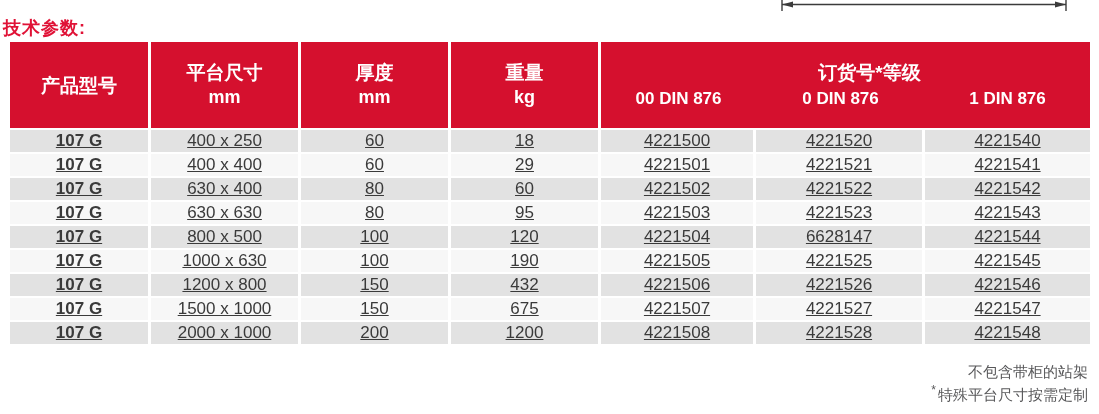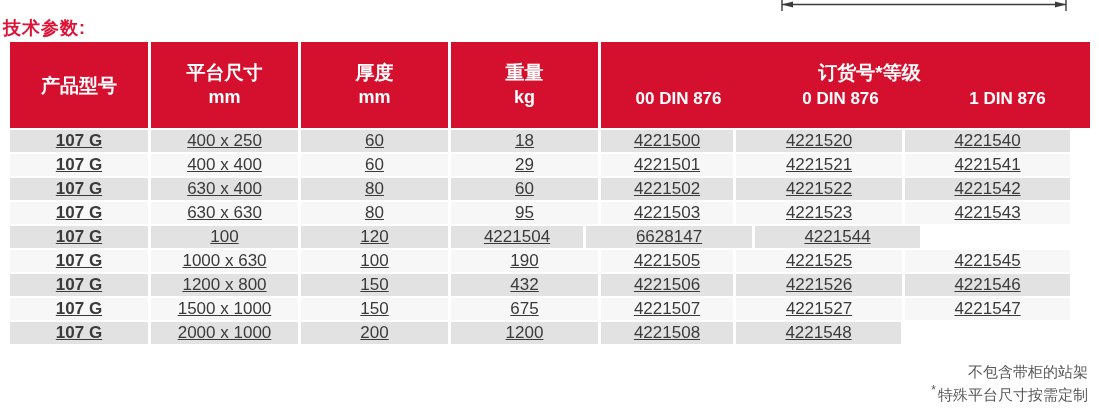--- a/index.html
+++ b/index.html
@@ -31,21 +31,21 @@
     display:flex;height:86px;margin-bottom:2px;
     background:var(--header-red);color:#fff;font-weight:bold;
   }
   .hcell{
     display:flex;flex-direction:column;align-items:center;justify-content:center;
     box-sizing:border-box;border-right:3px solid #fff;
     font-size:19px;line-height:25px;text-align:center;
   }
   .hcell .unit{font-size:18px;}
   .c0{width:141px}.c1{width:150px}.c2{width:150px}.c3{width:150px}
-  .cell.c4{width:135px}.cell.c5{width:169px}.cell.c6{width:165px}
+  .cell.c4{width:155px}.cell.c5{width:169px}.cell.c6{width:165px}
   .hcell.order{width:489px;border-right:none;}
   .order-title{font-size:19px;line-height:25px;text-align:center;width:100%;padding-left:48px;}
   .order-subs{display:flex;width:100%;font-size:17px;line-height:24px;margin-top:2px;}
   .order-subs span{display:block;text-align:center;}
   .os0{width:155px}.os1{width:169px}.os2{width:165px}
 
   .row{display:flex;height:22px;margin-bottom:2px;font-size:17px;color:var(--body-text);text-decoration:underline;}
   .row .cell{
     box-sizing:border-box;border-right:3px solid #fff;
     text-align:center;line-height:22px;overflow:hidden;
@@ -132,20 +132,21 @@
         <div class="cell c0">107 G</div>
         <div class="cell c1">630 x 630</div>
         <div class="cell c2">80</div>
         <div class="cell c3">95</div>
         <div class="cell c4">4221503</div>
         <div class="cell c5">4221523</div>
         <div class="cell c6">4221543</div>
       </div>
       <div class="row odd">
         <div class="cell c0">107 G</div>
+        <div class="cell c1">800 x 500</div>
         <div class="cell c2">100</div>
         <div class="cell c3">120</div>
         <div class="cell c4">4221504</div>
         <div class="cell c5">6628147</div>
         <div class="cell c6">4221544</div>
       </div>
       <div class="row even">
         <div class="cell c0">107 G</div>
         <div class="cell c1">1000 x 630</div>
         <div class="cell c2">100</div>
@@ -171,20 +172,21 @@
         <div class="cell c4">4221507</div>
         <div class="cell c5">4221527</div>
         <div class="cell c6">4221547</div>
       </div>
       <div class="row odd">
         <div class="cell c0">107 G</div>
         <div class="cell c1">2000 x 1000</div>
         <div class="cell c2">200</div>
         <div class="cell c3">1200</div>
         <div class="cell c4">4221508</div>
+        <div class="cell c5">4221528</div>
         <div class="cell c6">4221548</div>
       </div>
     </div>
 </div>
 
 <div class="footnotes">
   <div>不包含带柜的站架</div>
   <div><sup>*</sup><span>特殊平台尺寸按需定制</span></div>
 </div>
 

